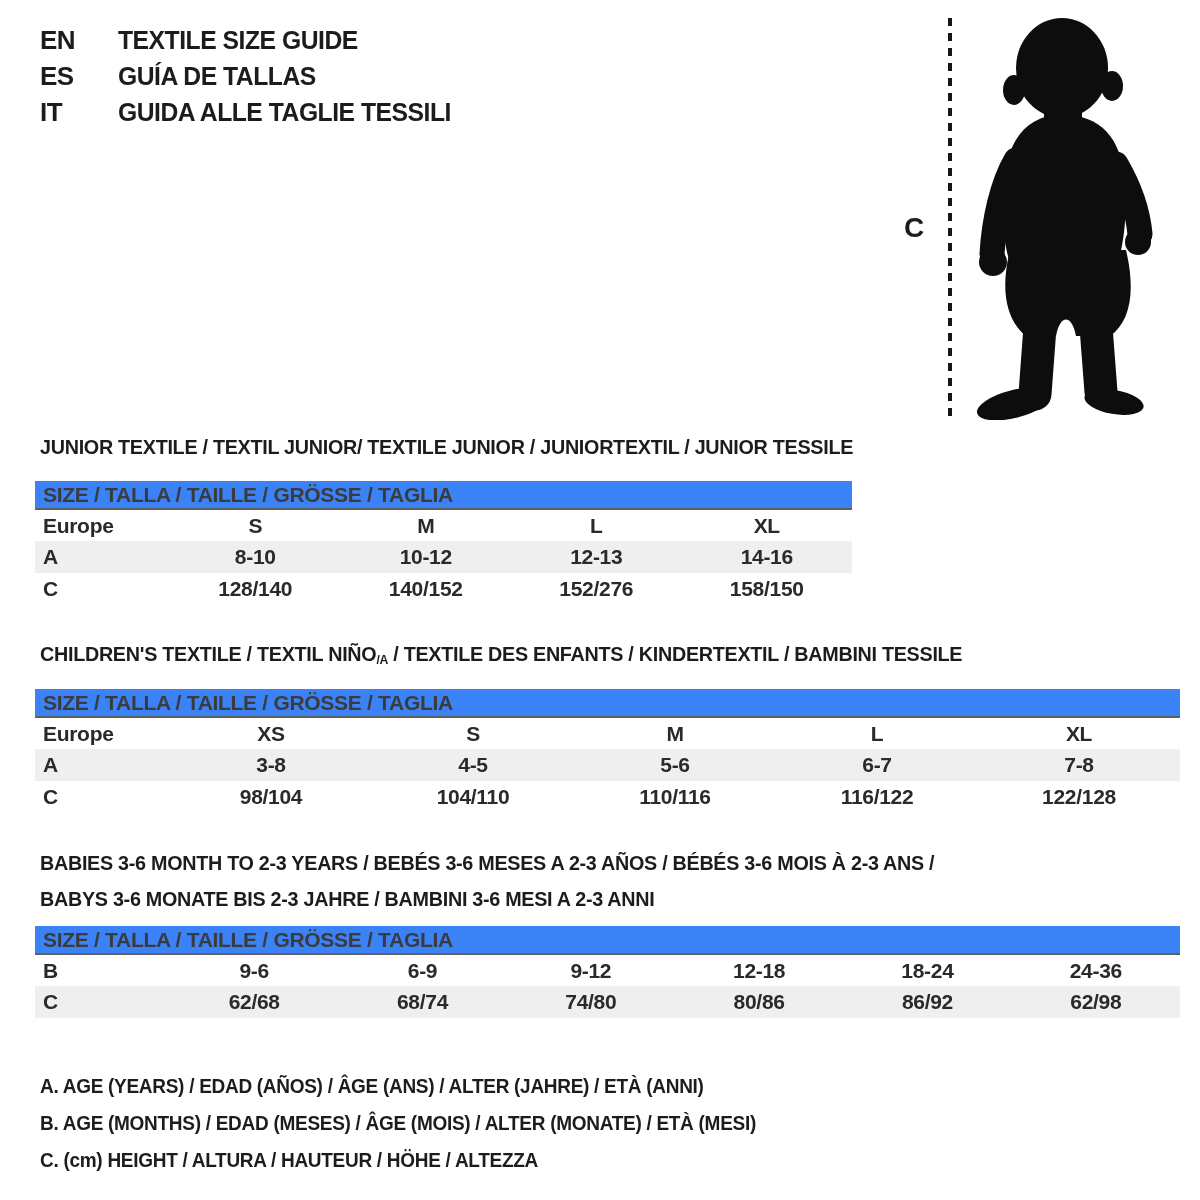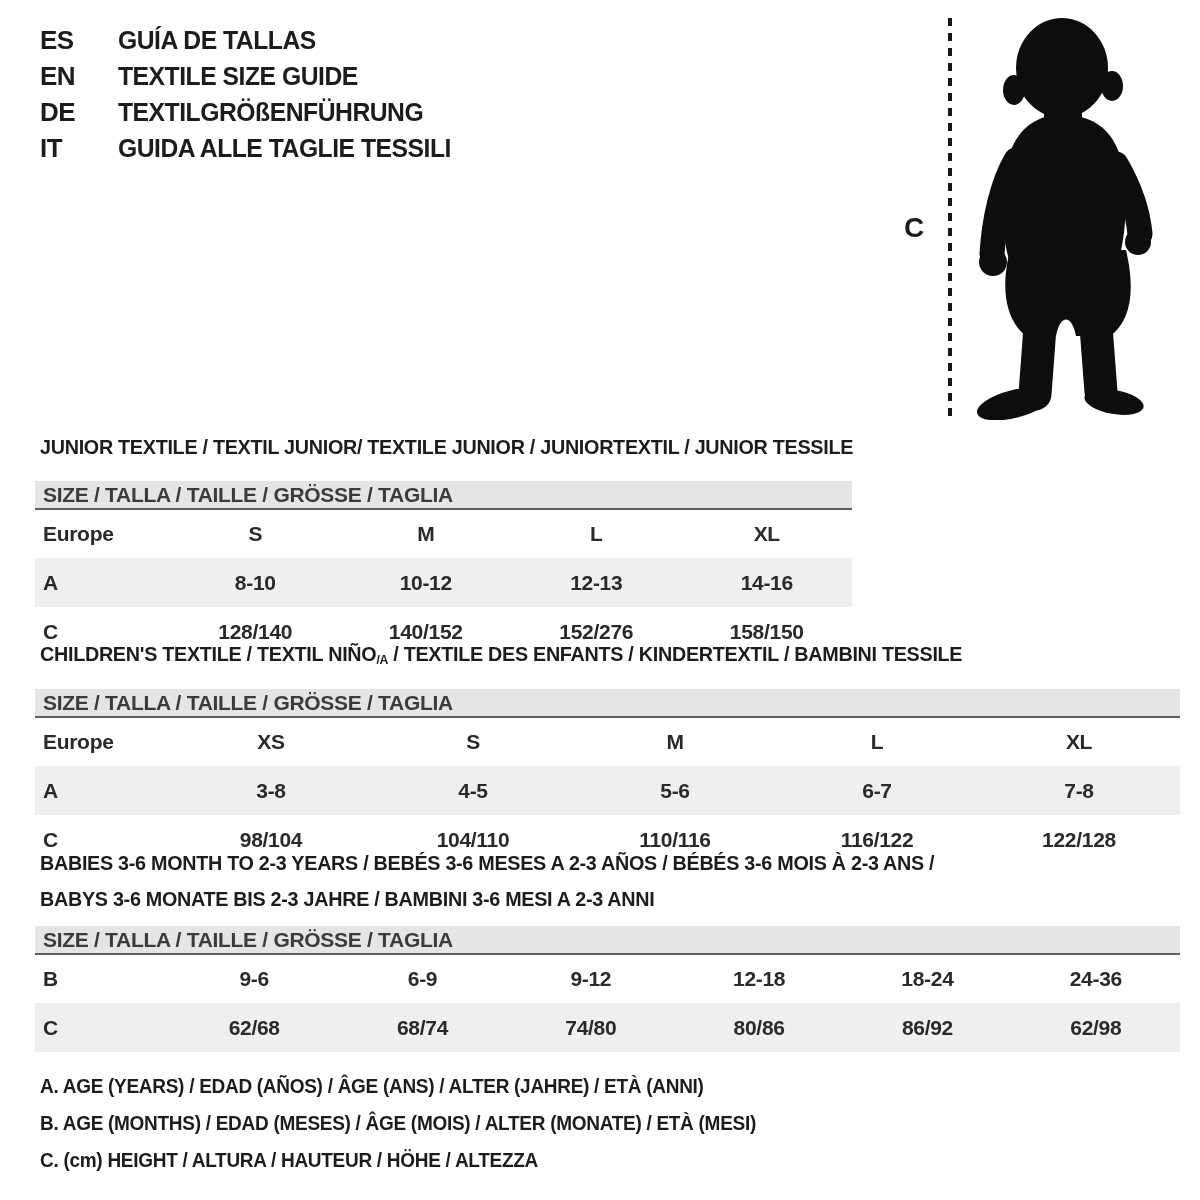--- a/index.html
+++ b/index.html
@@ -26,42 +26,38 @@
   #children-title { top:641px; }
   #babies-title { top:845px; line-height:36px; }
   #legend { position:absolute; left:40px; top:1068px; font-size:20px; font-weight:bold; letter-spacing:-0.3px;
     line-height:37px; transform:scaleX(.95); transform-origin:0 0; white-space:nowrap; }
 
   
   .size-table { position:absolute; left:35px; border-collapse:collapse; table-layout:fixed; }
   #junior-table   { top:481px; width:817px; }
   #children-table { top:689px; width:1145px; }
   #babies-table   { top:926px; width:1145px; }
-  .size-table td { height:49px; font-size:21px; font-weight:bold; color:#2a2a2a; text-align:center;
+  .size-table td { height:32px; font-size:21px; font-weight:bold; color:#2a2a2a; text-align:center;
     padding:0; letter-spacing:-0.3px; }
-  .size-table tr.bar td { background:#e5e5e5; border-bottom:2px solid #5f5f5f; height:28px;
+  .size-table tr.bar td { background:#3b82f6; border-bottom:2px solid #5f5f5f; height:28px;
     text-align:left; padding-left:8px; color:#3b3b3b; }
   .size-table td.lbl { text-align:left; padding-left:8px; }
   .size-table tr.alt td { background:#efefef; }
 </style>
 </head>
 <body>
 
 <div class="lang-list">
   <div class="lang-row">
-    <span class="lang-code">ES</span>
-    <span class="lang-title">GUÍA DE TALLAS</span>
-  </div>
-  <div class="lang-row">
     <span class="lang-code">EN</span>
     <span class="lang-title">TEXTILE SIZE GUIDE</span>
   </div>
   <div class="lang-row">
-    <span class="lang-code">DE</span>
-    <span class="lang-title">TEXTILGRÖßENFÜHRUNG</span>
+    <span class="lang-code">ES</span>
+    <span class="lang-title">GUÍA DE TALLAS</span>
   </div>
   <div class="lang-row">
     <span class="lang-code">IT</span>
     <span class="lang-title">GUIDA ALLE TAGLIE TESSILI</span>
   </div>
 </div>
 
 <div class="dash-line"></div>
 <div class="c-label">C</div>
 <svg class="toddler" width="204" height="408" viewBox="0 0 204 408" xmlns="http://www.w3.org/2000/svg">

